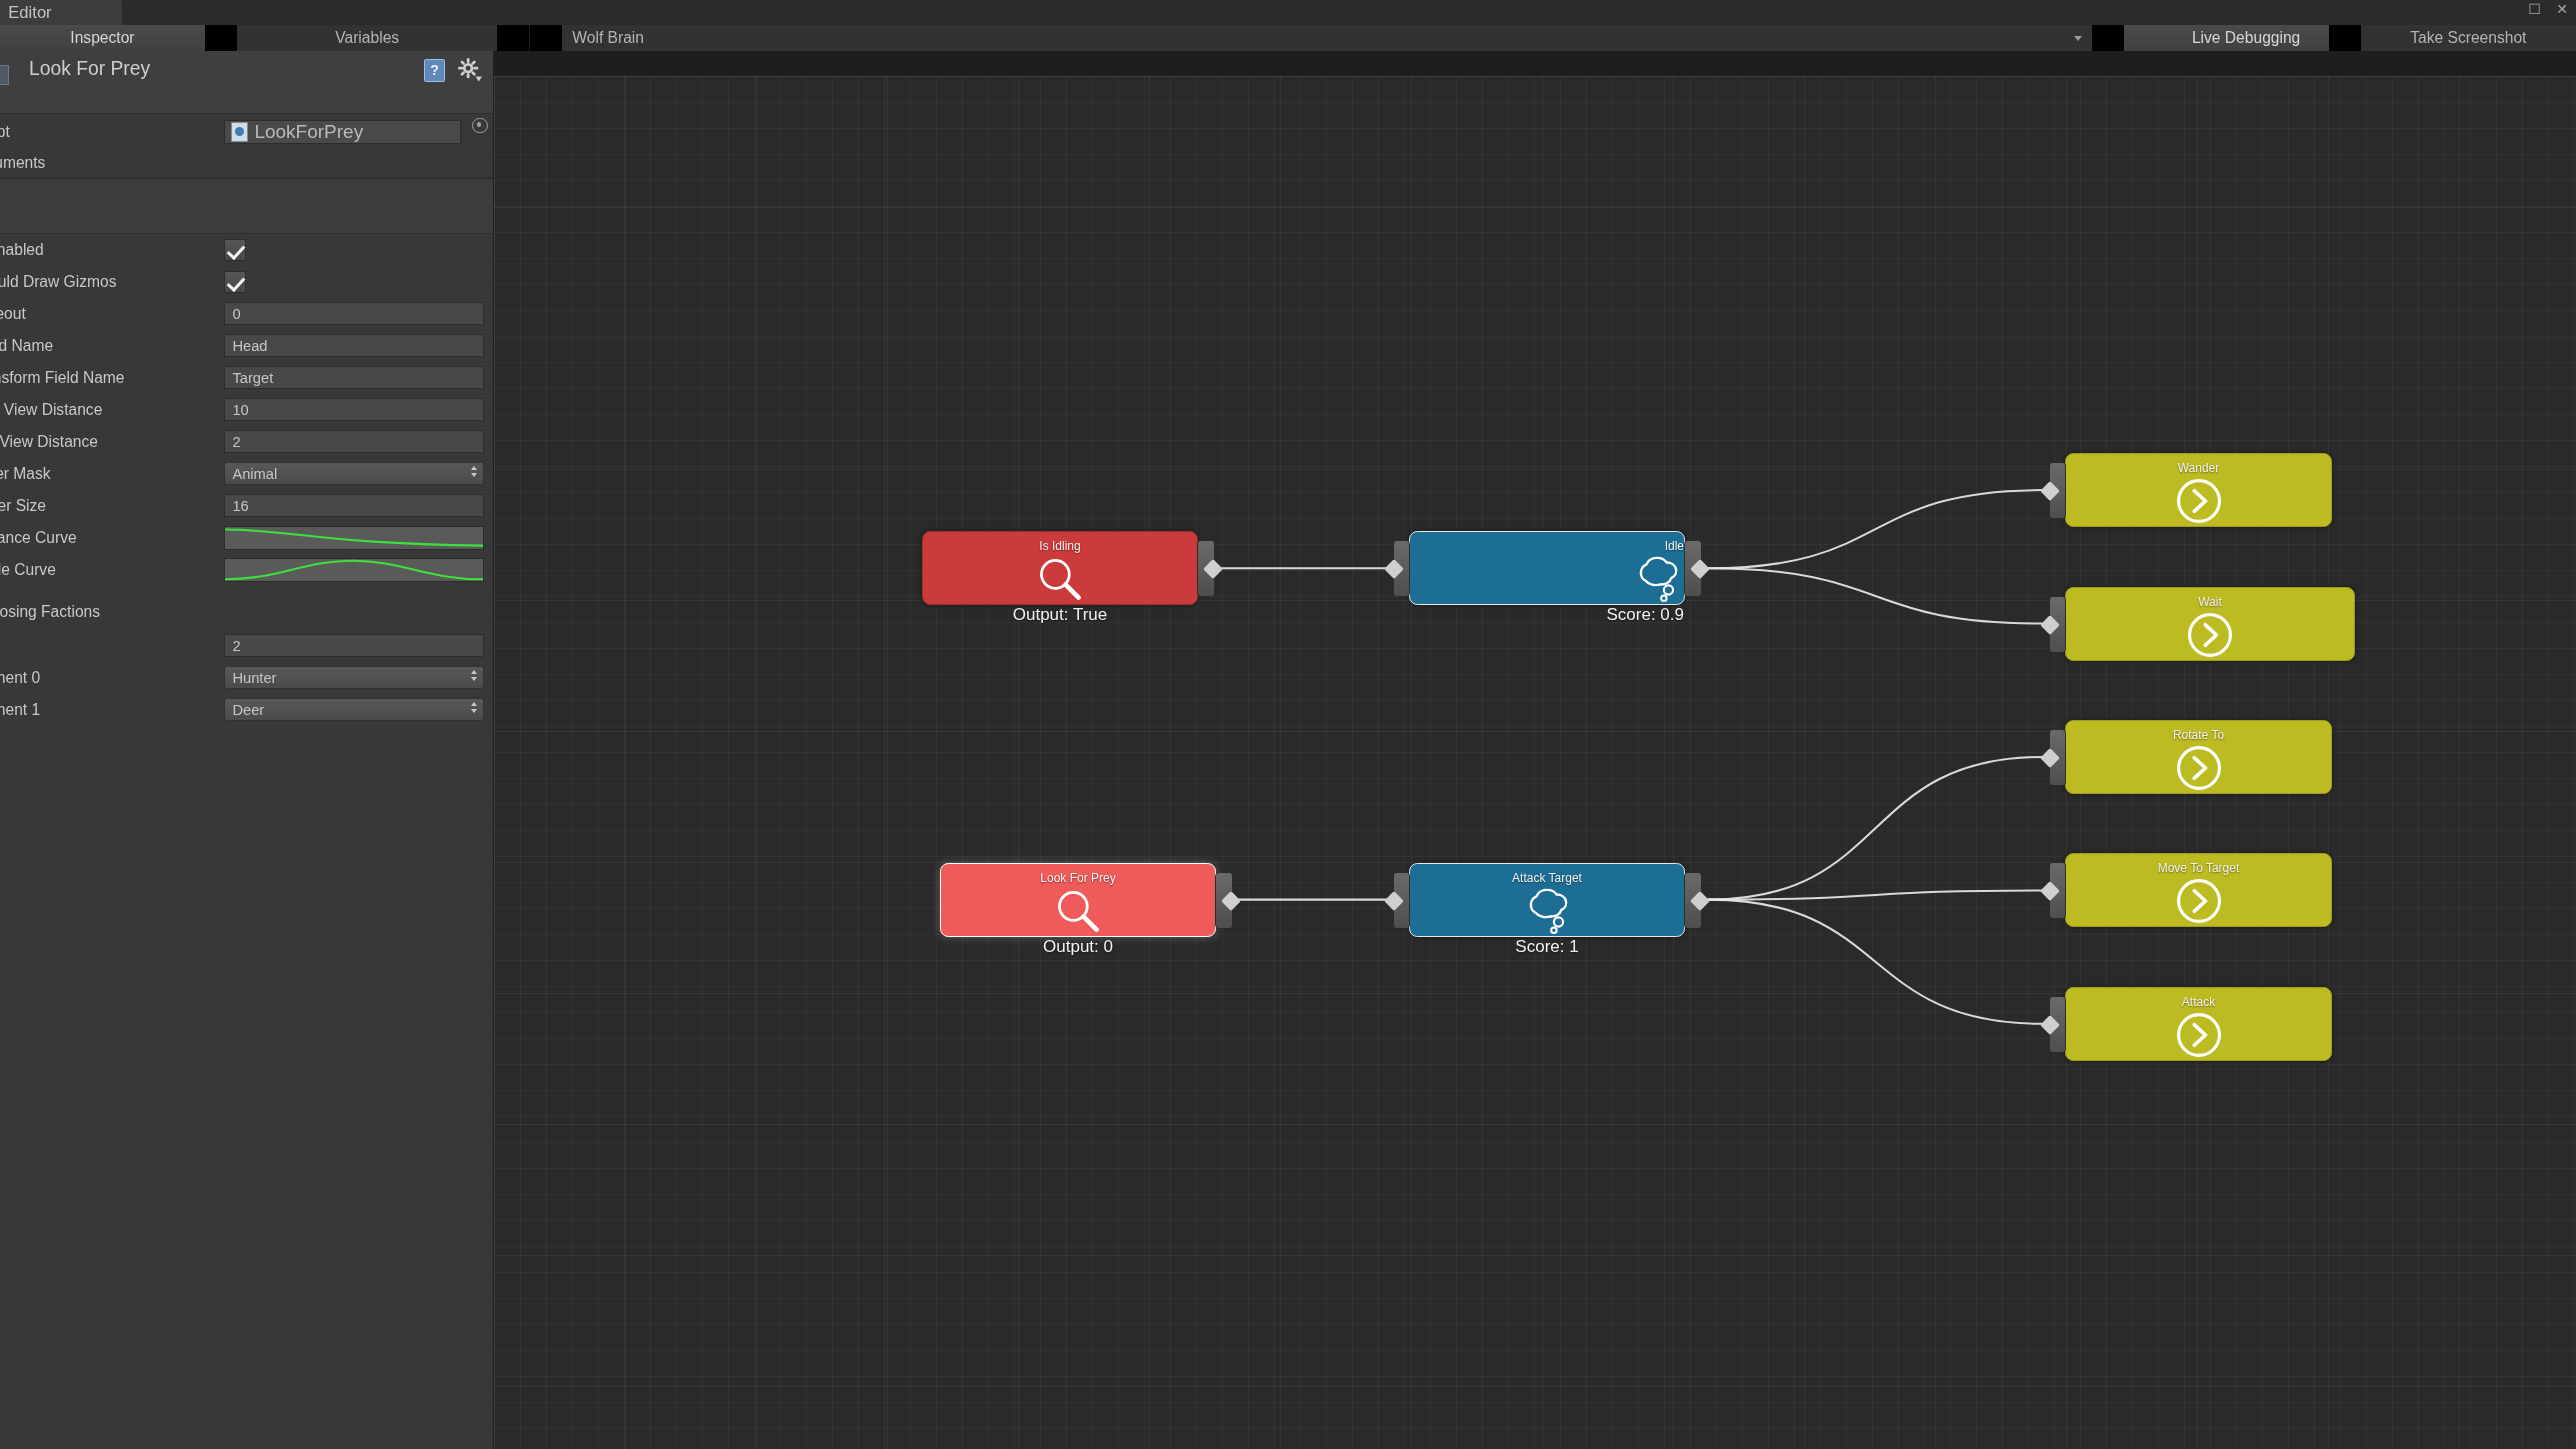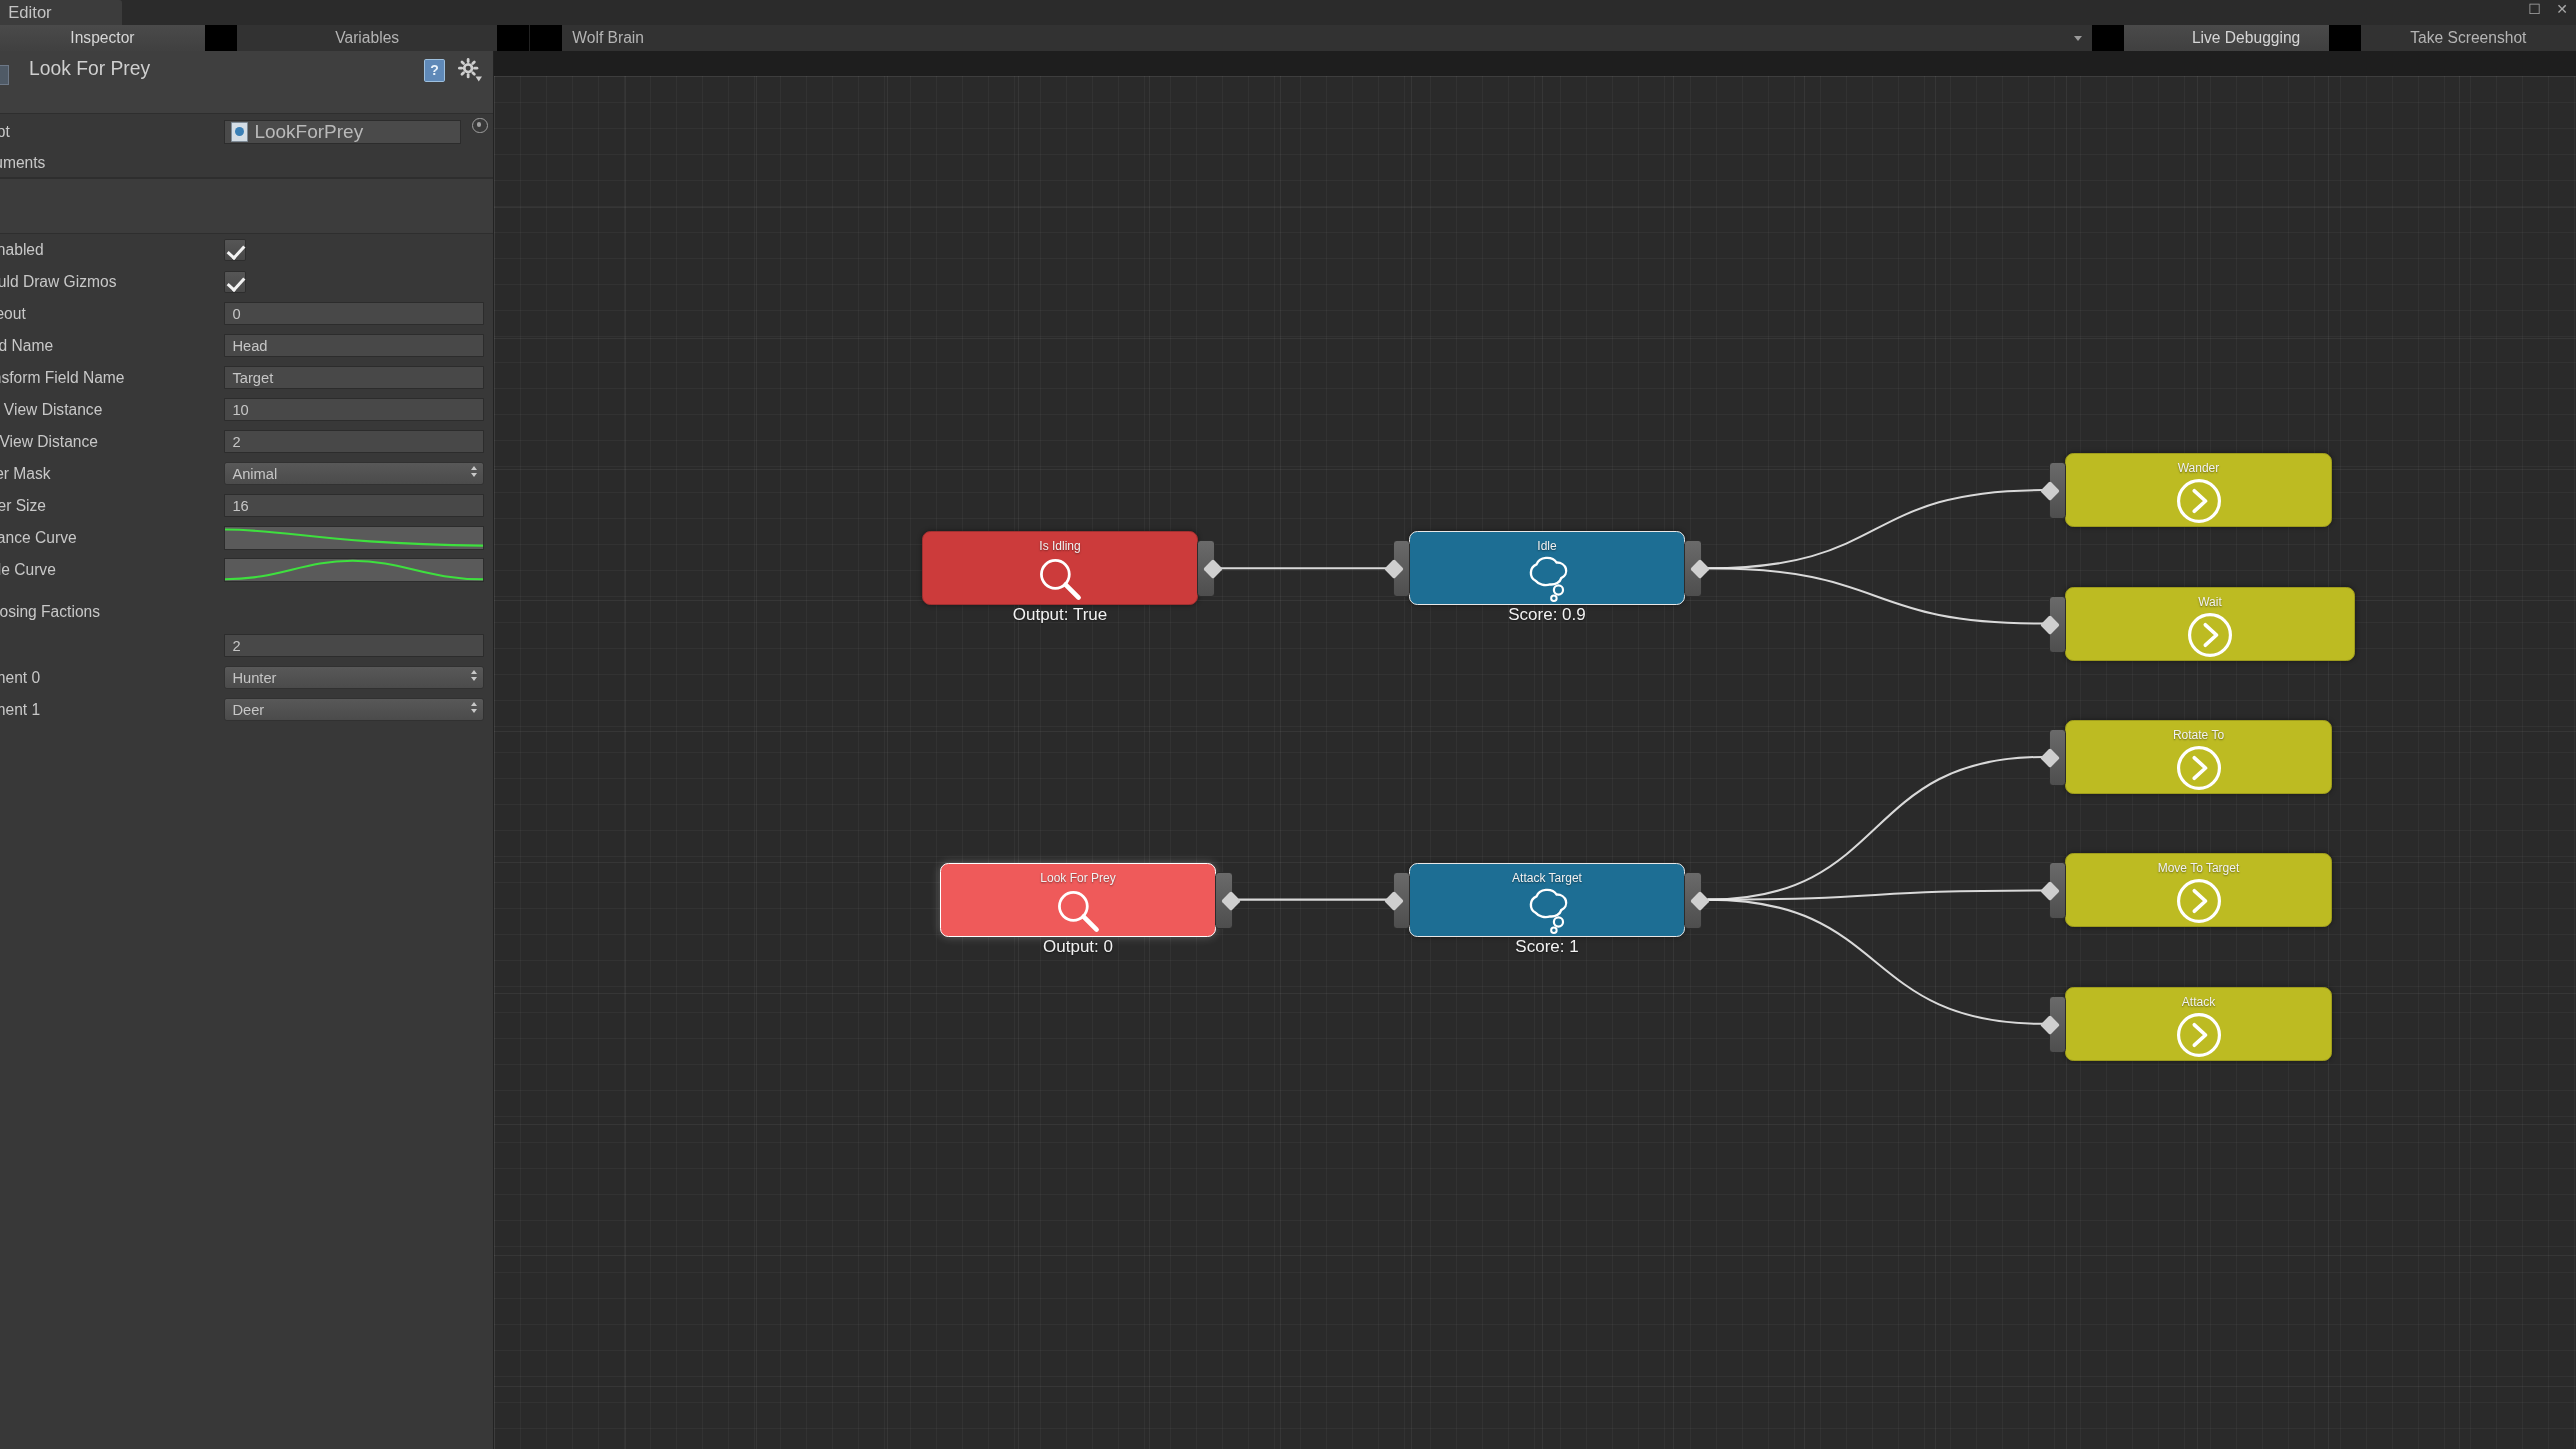--- a/index.html
+++ b/index.html
@@ -403,21 +403,21 @@
             <svg width="52" height="52" viewBox="0 0 56 56">
               <circle cx="23" cy="23" r="15" fill="none" stroke="#fff" stroke-width="3"></circle>
               <line x1="34" y1="34" x2="48" y2="48" stroke="#fff" stroke-width="5" stroke-linecap="round"></line>
             </svg>
           </div>
           <div class="node-foot">Output: True</div>
           <div class="port right" style="top: 8.3px;">
             <span class="port-dot"></span>
           </div>
         </div>
-        <div class="node n-state" style="left: 915px; top: 455px; width: 276px; height: 74px;">
+        <div class="node n-state" style="left: 915px; top: 455px; width: 276px; height: 74px; align-items: flex-end;">
           <div class="node-title">Idle</div>
           <div class="node-icon">
             <svg width="53" height="52" viewBox="0 0 58 56">
               <path d="M16,30 a10,10 0 0,1 1,-18 a12,10 0 0,1 22,-2 a10,9 0 0,1 5,17 a11,9 0 0,1 -12,7 a13,10 0 0,1 -16,-4 z" fill="none" stroke="#fff" stroke-width="2.6"></path>
               <circle cx="41" cy="40" r="5" fill="none" stroke="#fff" stroke-width="2.4"></circle>
               <circle cx="36" cy="49" r="3" fill="none" stroke="#fff" stroke-width="2.2"></circle>
             </svg>
           </div>
           <div class="node-foot">Score: 0.9</div>
           <div class="port left" style="top: 8.3px;">

